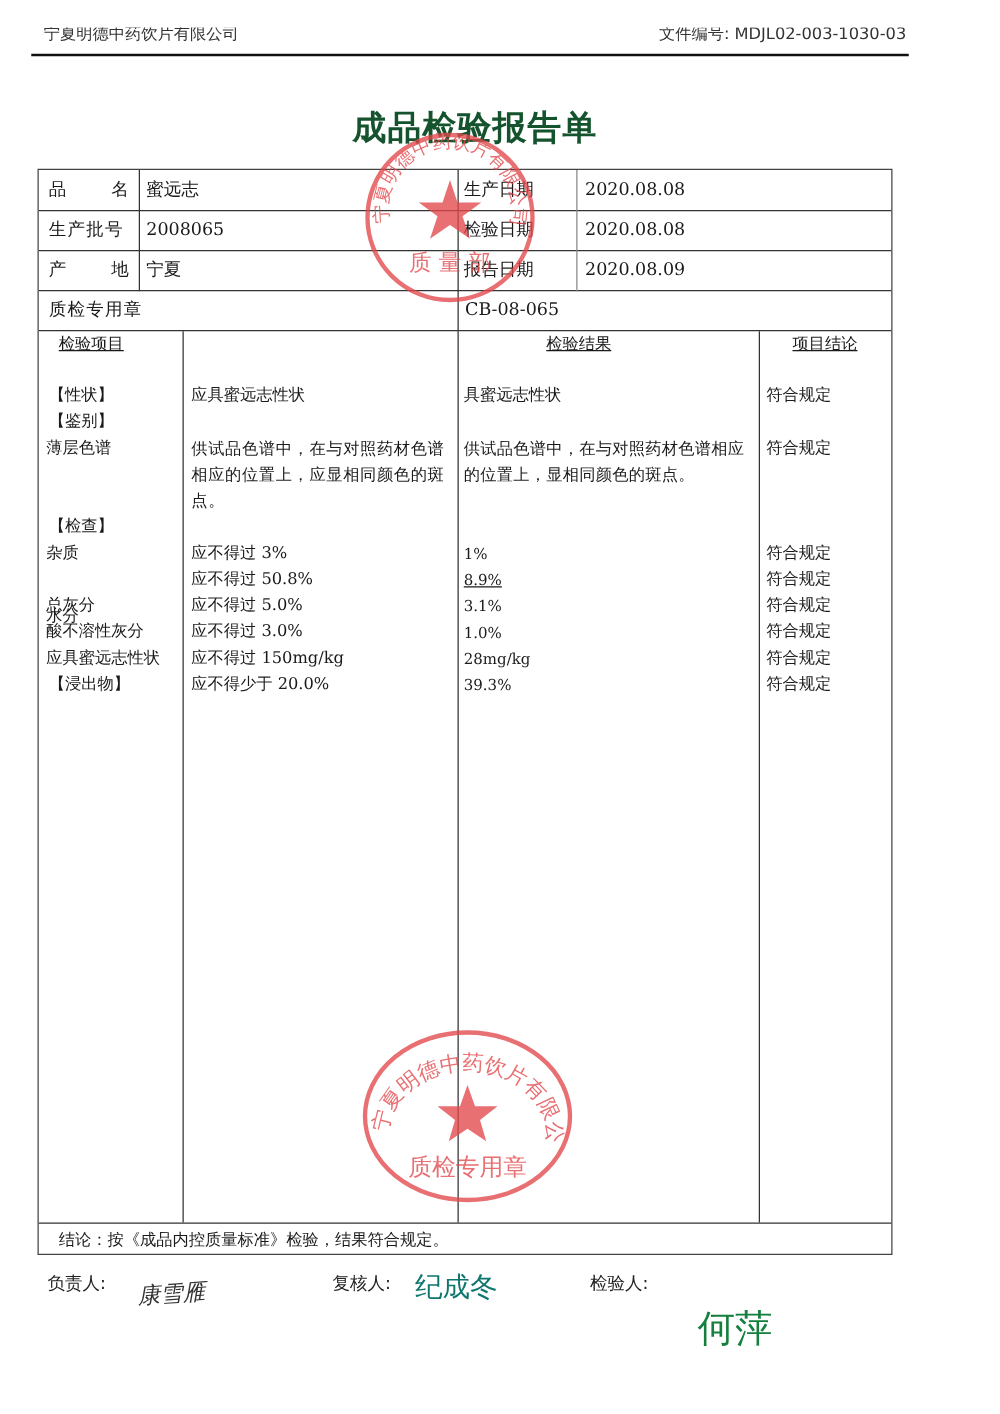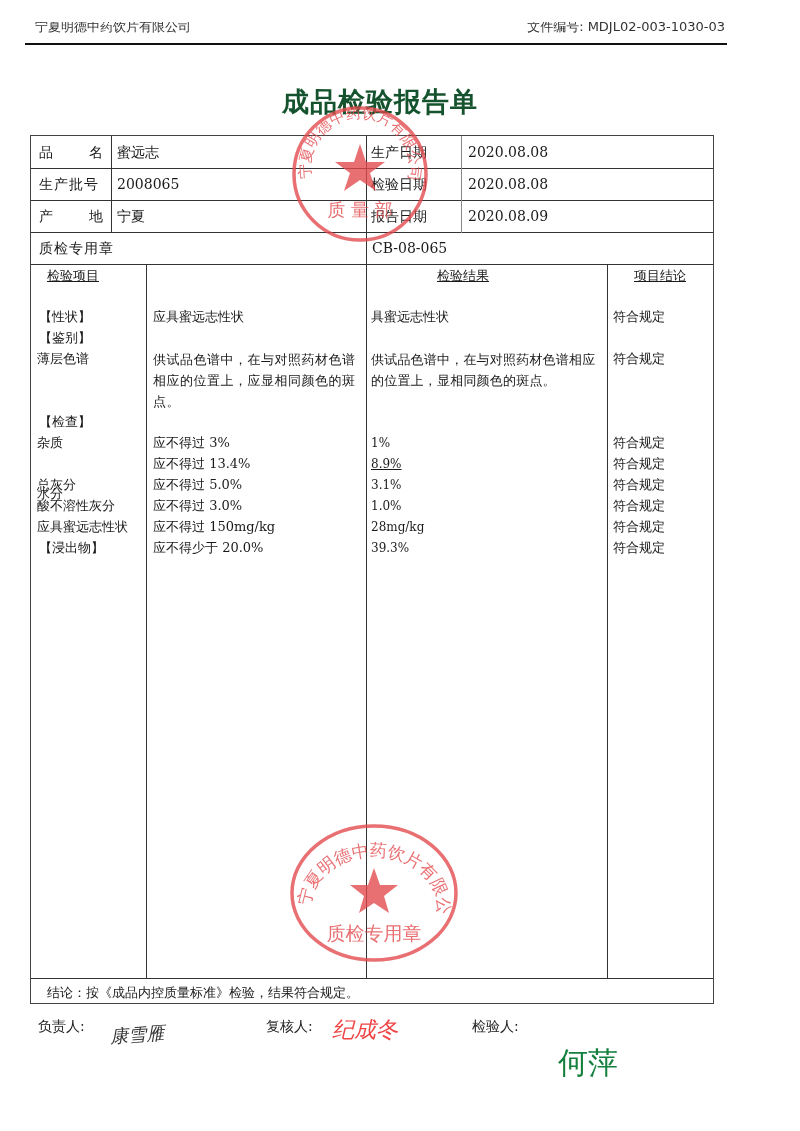--- a/index.html
+++ b/index.html
@@ -114,21 +114,21 @@
   <div class="cell" style="left:582px;top:213px;font-size:13px;">符合规定</div>
 
   <div class="cell" style="left:8px;top:276px;font-size:13px;">【检查】</div>
 
   <div class="cell" style="left:6px;top:297px;font-size:13px;">杂质</div>
   <div class="cell" style="left:122px;top:297px;font-size:13px;">应不得过 3%</div>
   <div class="cell" style="left:340px;top:297px;font-size:12px;">1%</div>
   <div class="cell" style="left:582px;top:297px;font-size:13px;">符合规定</div>
 
   <div class="cell" style="left:6px;top:318px;font-size:13px;margin-top:30px;">水分</div>
-  <div class="cell" style="left:122px;top:318px;font-size:13px;">应不得过 13.4%</div>
+  <div class="cell" style="left:122px;top:318px;font-size:13px;">应不得过 50.8%</div>
   <div class="cell" style="left:340px;top:318px;font-size:12px;text-decoration:underline;">8.9%</div>
   <div class="cell" style="left:582px;top:318px;font-size:13px;">符合规定</div>
 
   <div class="cell" style="left:6px;top:339px;font-size:13px;">总灰分</div>
   <div class="cell" style="left:122px;top:339px;font-size:13px;">应不得过 5.0%</div>
   <div class="cell" style="left:340px;top:339px;font-size:12px;">3.1%</div>
   <div class="cell" style="left:582px;top:339px;font-size:13px;">符合规定</div>
 
   <div class="cell" style="left:6px;top:360px;font-size:13px;">酸不溶性灰分</div>
   <div class="cell" style="left:122px;top:360px;font-size:13px;">应不得过 3.0%</div>
@@ -169,16 +169,16 @@
     <textPath href="#ringBottom" startOffset="1%">宁夏明德中药饮片有限公司</textPath>
   </text>
   <polygon points="86,46 92,63 110,63 96,74 101,91 86,81 71,91 76,74 62,63 80,63" fill="#e2474b"></polygon>
   <text x="86" y="118" text-anchor="middle" font-size="19" fill="#e2474b" font-family="DejaVu Sans, sans-serif">质检专用章</text>
 </svg>
 
 <div class="sign-row">
   <span class="sign-label" style="left:0;">负责人:</span>
   <span class="sign-name" style="left:72px;top:8px;font-size:18px;font-style:italic;color:#333;transform:rotate(-4deg);">康雪雁</span>
   <span class="sign-label" style="left:228px;">复核人:</span>
-  <span class="sign-name" style="left:294px;top:0;font-size:22px;font-style:italic;color:#ef4444;">纪成冬</span>
+  <span class="sign-name" style="left:294px;top:0;font-size:22px;color:#0f766e;">纪成冬</span>
   <span class="sign-label" style="left:434px;text-align:center;">检验人:</span>
   <span class="sign-name" style="left:520px;top:-4px;font-size:30px;color:#15803d;margin-top:32px;">何萍</span>
 </div>
 
 </body></html>

